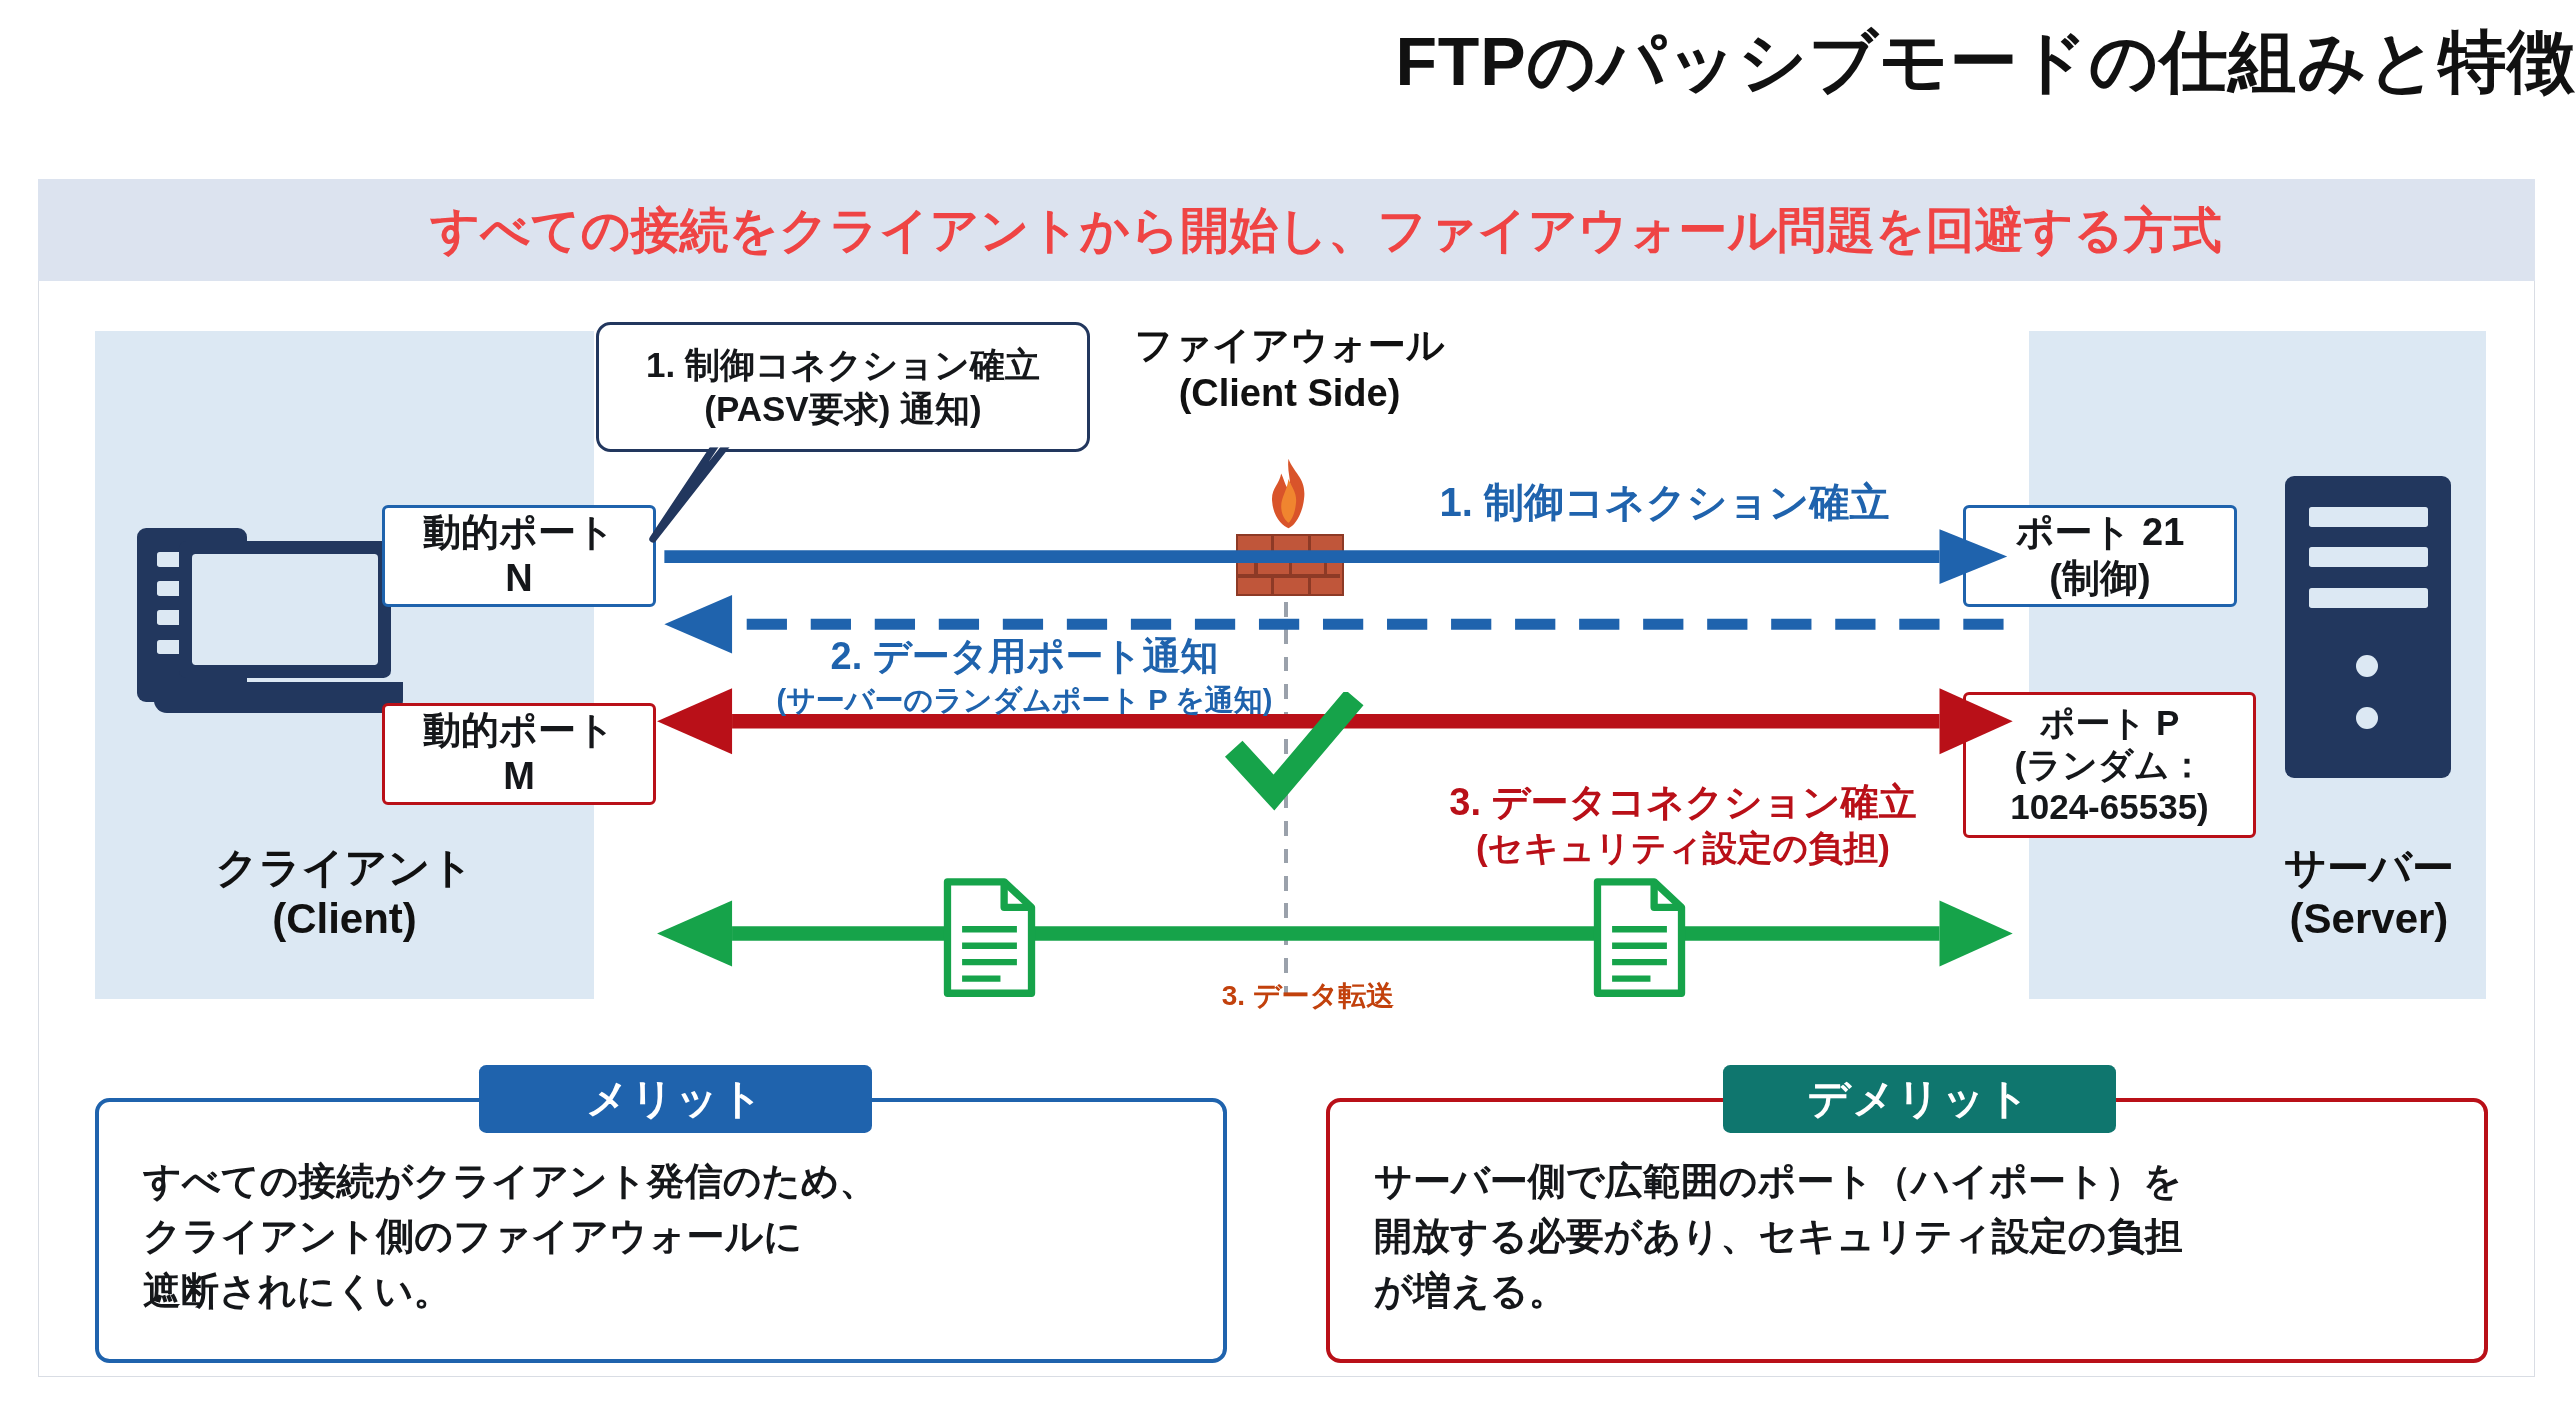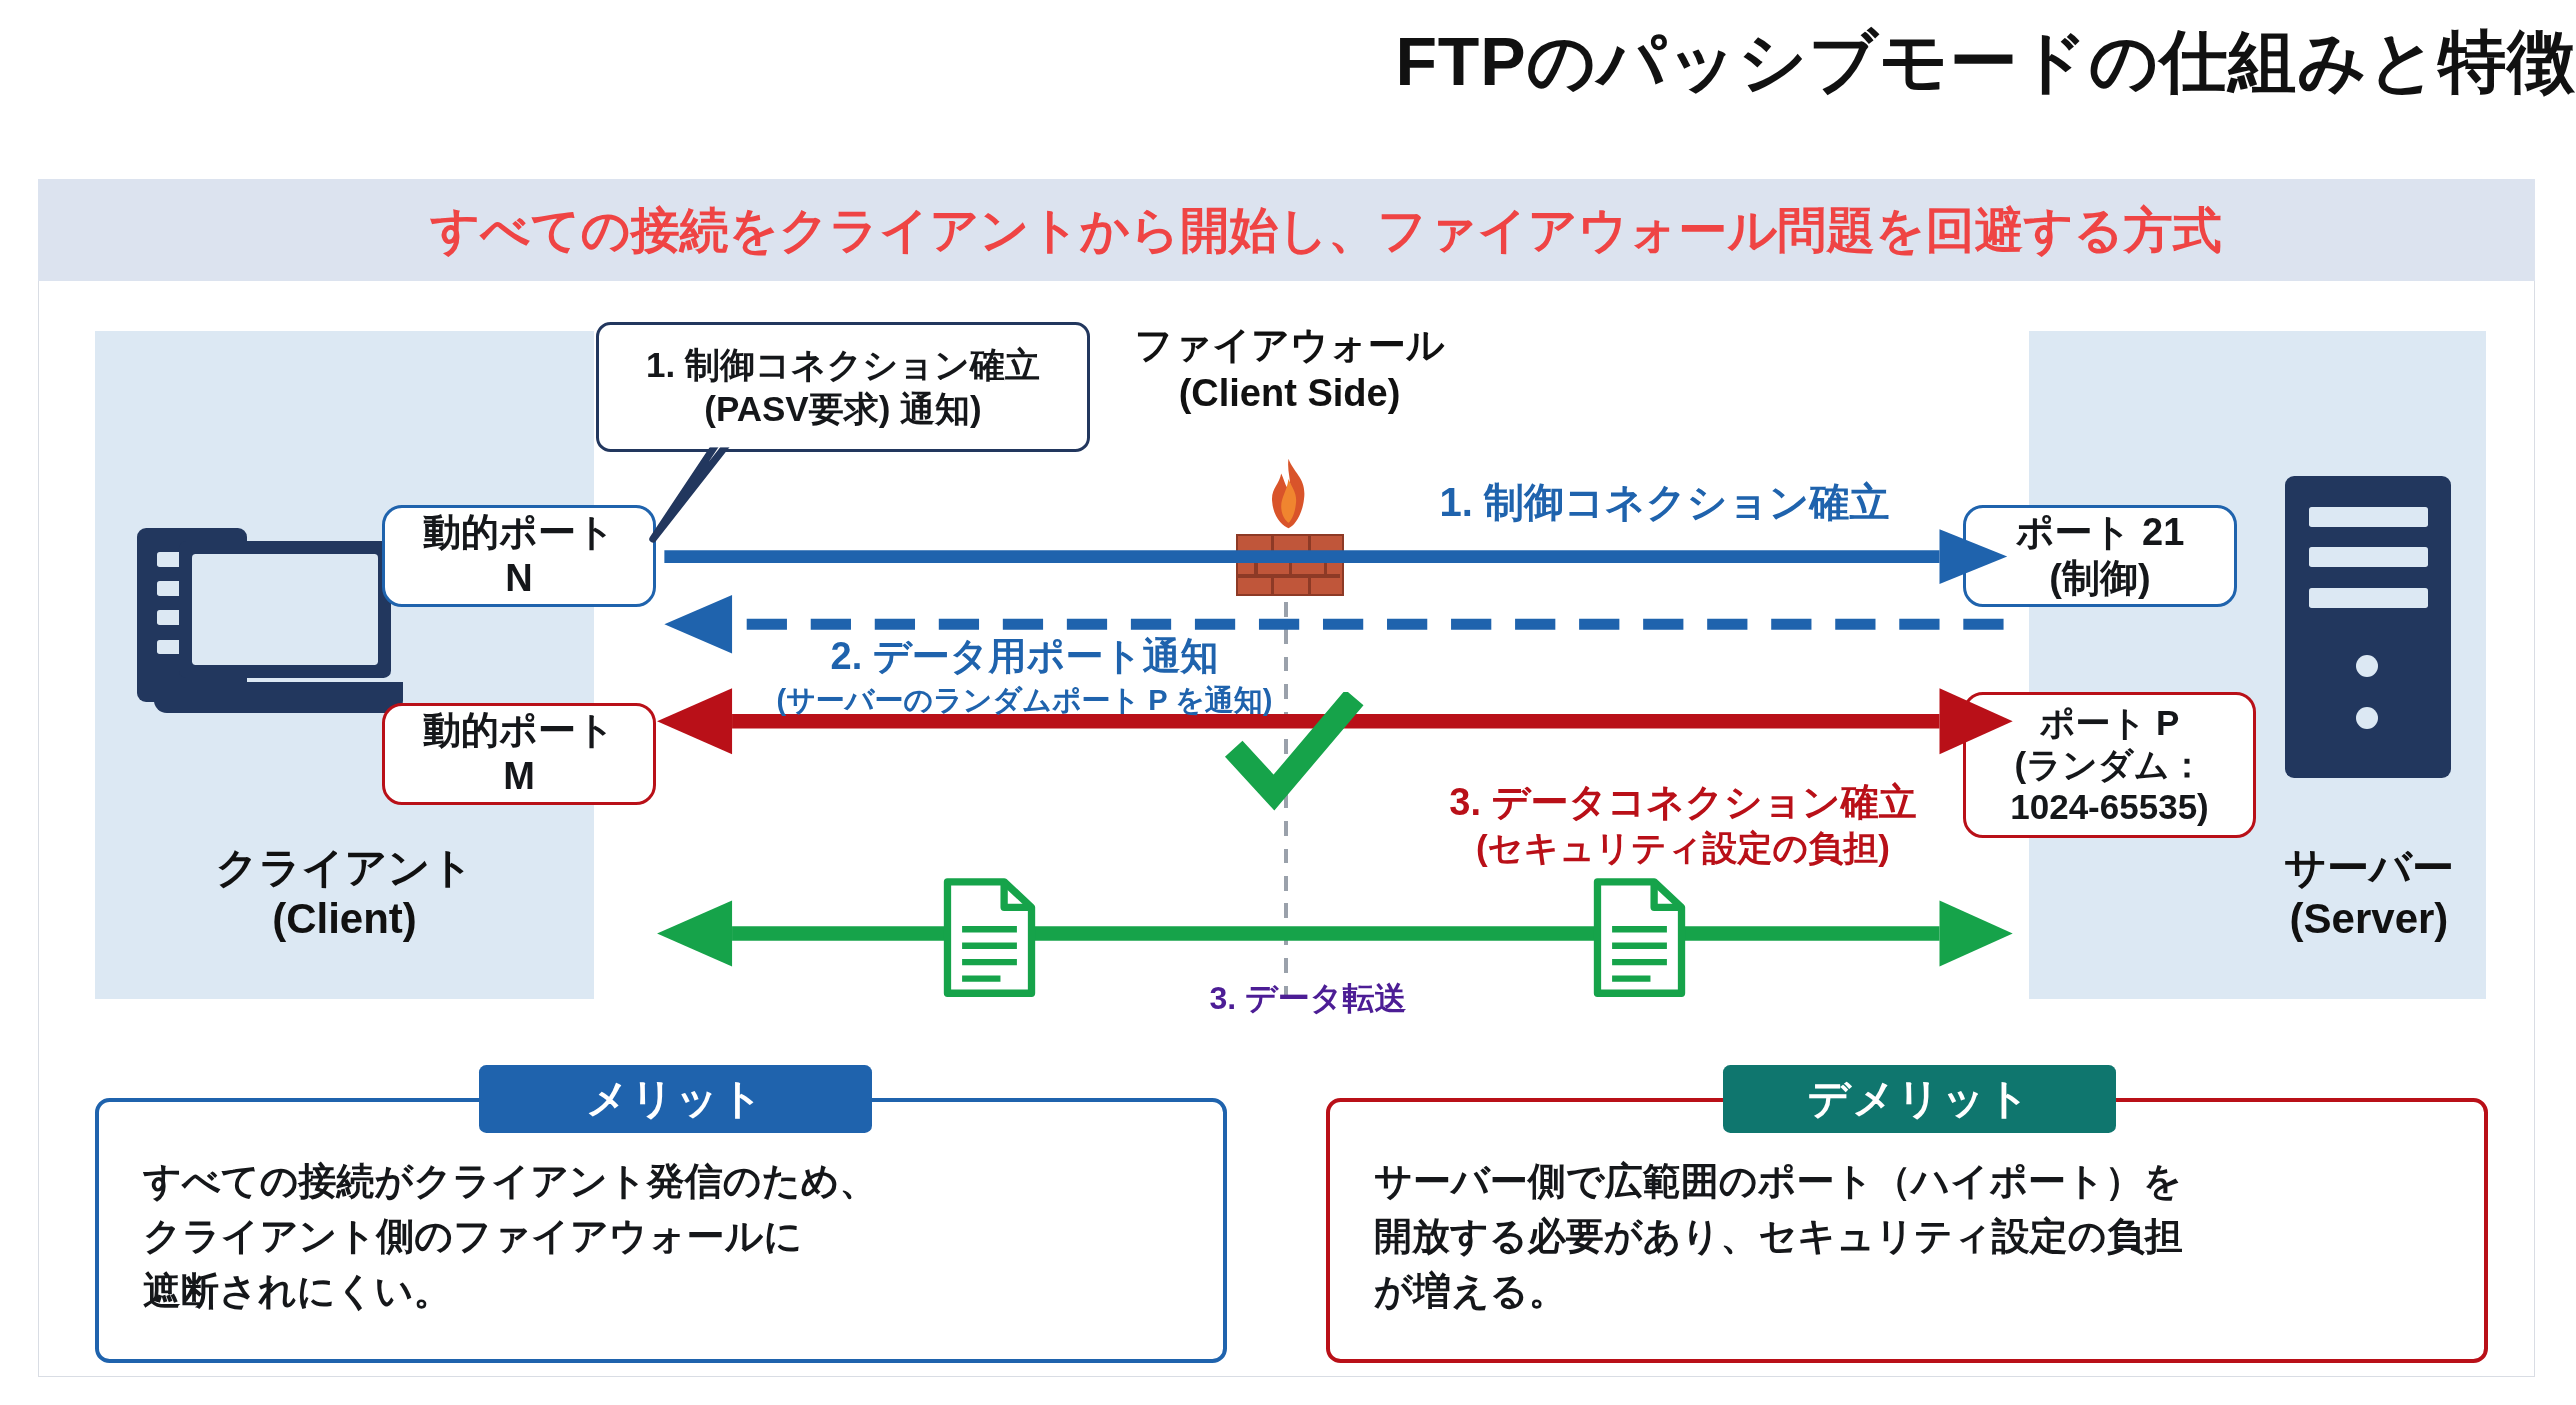--- a/index.html
+++ b/index.html
@@ -185,21 +185,21 @@
     line-height: 1.22;
     font-size: 42px;
   }
   .end-label.client { left: 95px; top: 842px; width: 499px; }
   .end-label.server { left: 2186px; top: 842px; width: 366px; }
 
   
   .port-box {
     position: absolute;
     background: #ffffff;
-    border-radius: 20px;
+    border-radius: 6px;
     display: flex;
     align-items: center;
     justify-content: center;
     text-align: center;
     font-weight: bold;
     line-height: 1.2;
     box-sizing: border-box;
   }
   .port-box.blue { border: 3.7px solid #1f63ad; color: #15171a; }
   .port-box.red  { border: 3.7px solid #b91018; color: #15171a; }
@@ -308,21 +308,21 @@
     font-size: 38px; color: #1f63ad; text-align: center;
   }
   .lbl-2 .sub { display: block; font-size: 29px; margin-top: 3.7px; }
   .lbl-3 {
     left: 1372px; top: 779px; width: 622px;
     font-size: 38px; color: #b91018; text-align: center;
   }
   .lbl-3 .sub { display: block; font-size: 35px; margin-top: 1.8px; }
   .lbl-4 {
     left: 1052px; top: 979px; width: 512px;
-    font-size: 32px; color: #4c1d95; text-align: center;
+    font-size: 28px; color: #c2410c; text-align: center;
   }
 
   
   .check-mark {
     position: absolute;
     left: 1217px;
     top: 692px;
     width: 156px;
     height: 128px;
   }

